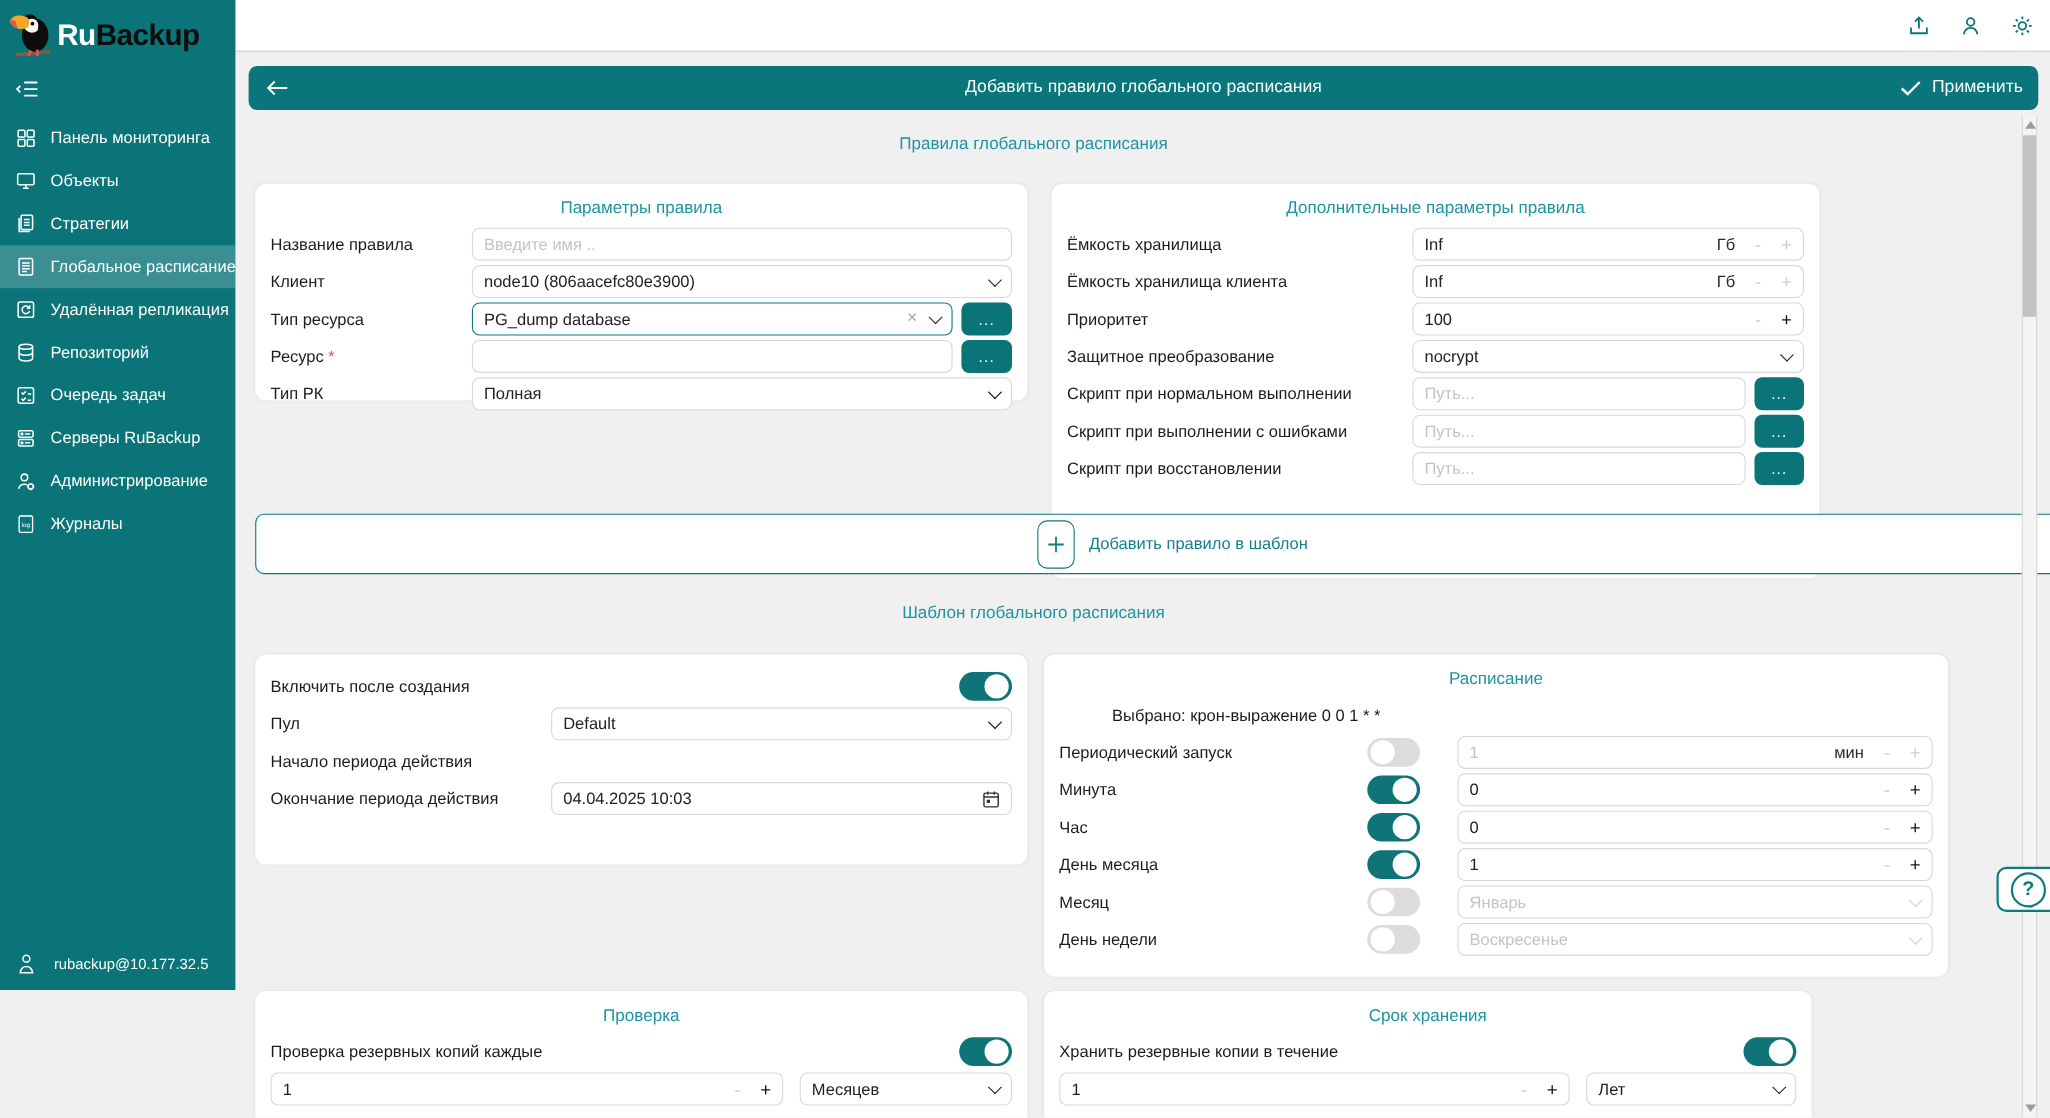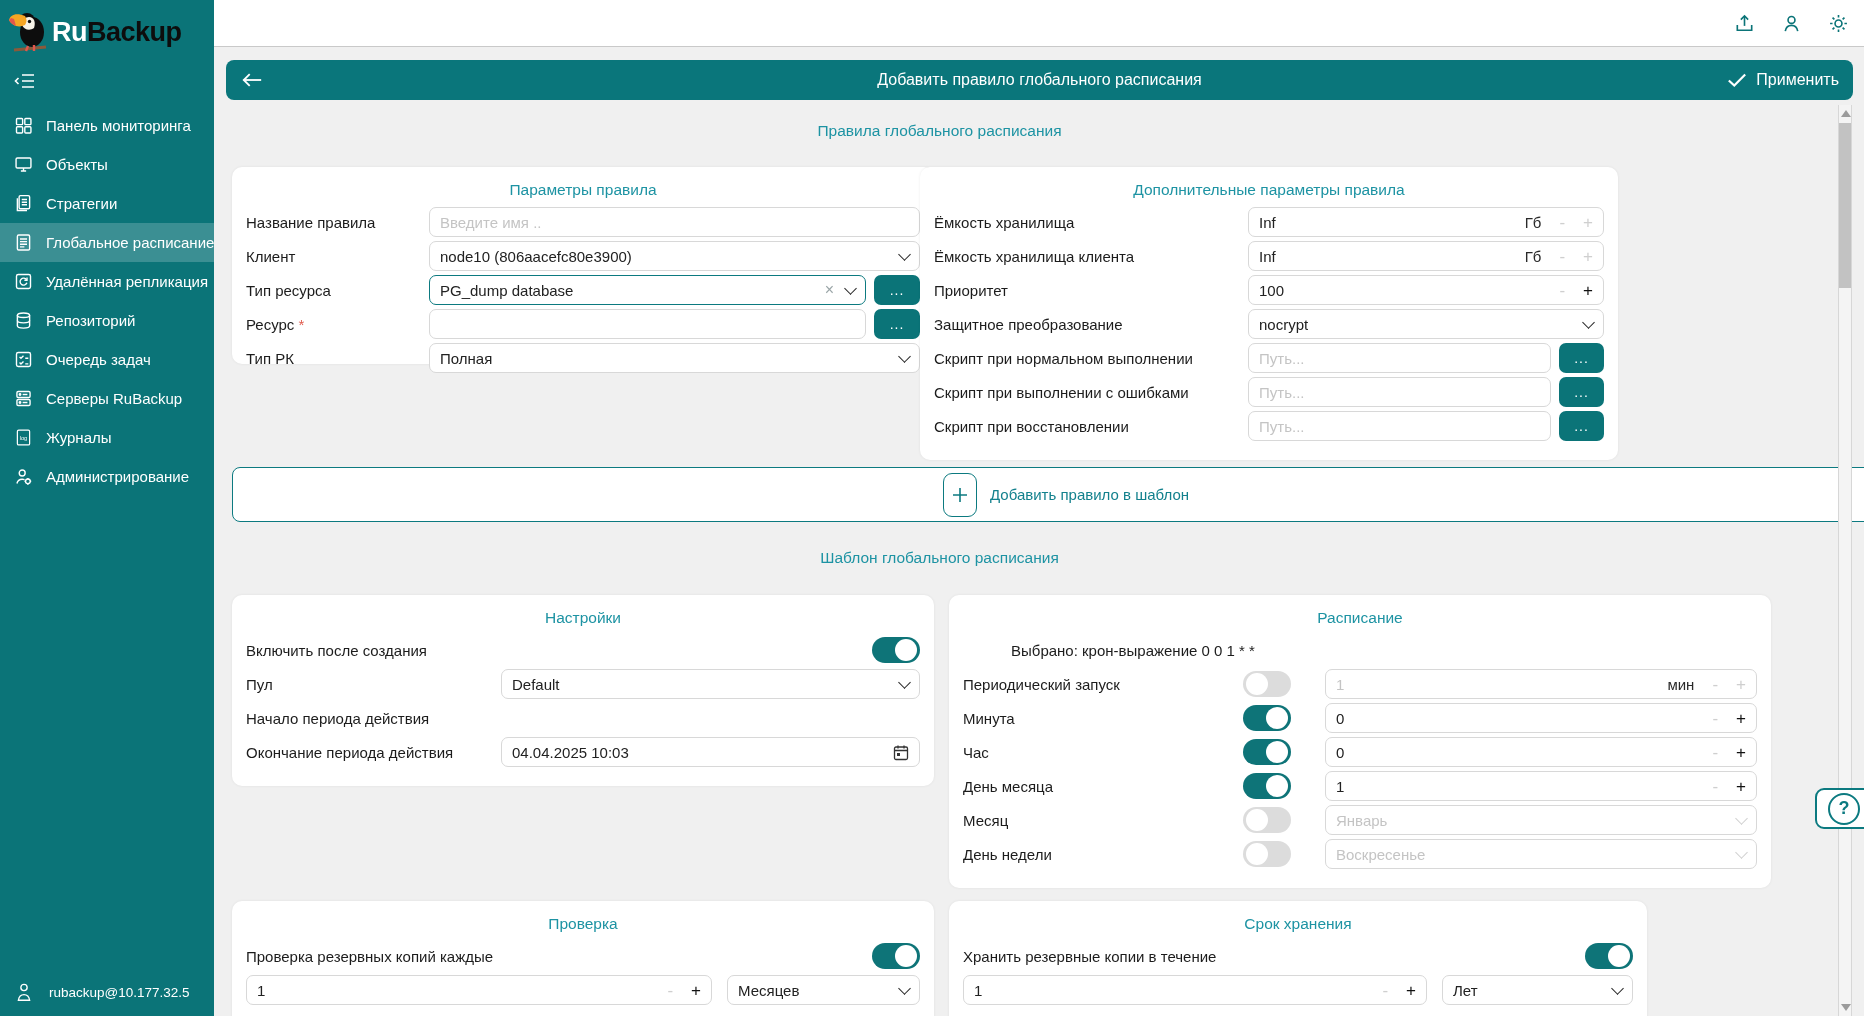--- a/index.html
+++ b/index.html
@@ -1,19 +1,19 @@
 <!DOCTYPE html>
 <html><head>
 <meta charset="utf-8">
 <style>
   html,body{margin:0;padding:0;}
   body{width:1864px;height:1016px;overflow:hidden;font-family:"Liberation Sans",sans-serif;background:#f0f0f0;position:relative;}
   svg{display:block;}
   
-  .sidebar{position:absolute;left:0;top:0;width:214px;height:1016px;background:#0b7478;color:#fff;z-index:5;}
+  .sidebar{position:absolute;left:0;top:0;width:214px;height:900px;background:#0b7478;color:#fff;z-index:5;}
   .brand{display:flex;align-items:center;gap:2px;padding:6px 6px 0 8px;height:52px;}
   .brand-text{font-size:27px;font-weight:bold;letter-spacing:-.5px;}
   .brand-ru{color:#fff;}
   .brand-backup{color:#0d0d0d;}
   .collapse{padding:14px 0 6px 14px;cursor:pointer;}
   .nav{margin-top:10px;}
   .nav-item{display:flex;align-items:center;gap:12px;height:39px;padding:0 8px 0 13px;font-size:15px;cursor:pointer;white-space:nowrap;}
   .nav-item.active{background:rgba(255,255,255,.2);}
   .nav-item .nicon{flex:0 0 21px;}
   .sb-user{position:absolute;left:0;bottom:0;width:100%;display:flex;align-items:center;gap:16px;padding:0 0 14px 15px;font-size:13.5px;}
@@ -181,37 +181,37 @@
             <rect x="4.5" y="13.2" width="15" height="6.8" rx="1.4"></rect>
             <circle cx="8" cy="7.4" r="0.9" fill="#fff"></circle>
             <circle cx="8" cy="16.6" r="0.9" fill="#fff"></circle>
             <path d="M11 7.4h5.5M11 16.6h5.5"></path>
           </svg>
       </span>
       <span>Серверы RuBackup</span>
     </div>
     <div class="nav-item">
       <span class="nicon">
-        <svg width="21" height="21" viewBox="0 0 24 24" stroke="#fff" stroke-width="1.4" fill="none">
-            <rect x="5" y="3.5" width="14" height="17" rx="1.5"></rect>
-            <text x="12" y="14.5" font-size="6.5" fill="#fff" stroke="none" text-anchor="middle" font-family="Liberation Sans, sans-serif">log</text>
-          </svg>
-      </span>
-      <span>Журналы</span>
-    </div>
-    <div class="nav-item">
-      <span class="nicon">
         <svg width="21" height="21" viewBox="0 0 24 24" stroke="#fff" stroke-width="1.6" fill="none">
             <circle cx="10.5" cy="8" r="3.4"></circle>
             <path d="M4.5 20c.7-3.2 3-4.9 6-4.9 1 0 1.9.2 2.7.5"></path>
             <circle cx="17" cy="17.5" r="2.7"></circle>
             <path d="M17 13.7v1.2M17 20.1v1.2M13.2 17.5h1.2M19.6 17.5h1.2"></path>
           </svg>
       </span>
       <span>Администрирование</span>
+    </div>
+    <div class="nav-item">
+      <span class="nicon">
+        <svg width="21" height="21" viewBox="0 0 24 24" stroke="#fff" stroke-width="1.4" fill="none">
+            <rect x="5" y="3.5" width="14" height="17" rx="1.5"></rect>
+            <text x="12" y="14.5" font-size="6.5" fill="#fff" stroke="none" text-anchor="middle" font-family="Liberation Sans, sans-serif">log</text>
+          </svg>
+      </span>
+      <span>Журналы</span>
     </div>
   </div>
   <div class="sb-user">
     <span>
       <svg width="18" height="20" viewBox="0 0 24 26" stroke="#fff" stroke-width="1.8" fill="none">
           <circle cx="12" cy="7" r="4.2"></circle>
           <path d="M4.5 24c.8-5 3.8-7.5 7.5-7.5s6.7 2.5 7.5 7.5z"></path>
         </svg>
     </span>
     <span>rubackup@10.177.32.5</span>
@@ -293,21 +293,21 @@
     </div>
     <div class="row">
       <span class="lbl">Тип РК</span>
       <div class="fld">
         <span class="val">Полная</span>
         <span class="chev"></span>
       </div>
     </div>
   </div>
 
-  <div class="card" style="left:706px;top:119px;width:698px;height:293px;">
+  <div class="card" style="left:742px;top:119px;width:698px;height:359px;">
     <div class="card-title">Дополнительные параметры правила</div>
     <div class="row">
       <span class="lbl-w">Ёмкость хранилища</span>
       <div class="fld">
         <span class="val">Inf</span>
         <span class="sfx">Гб</span>
         <span class="step dim">-</span>
         <span class="step dim">+</span>
       </div>
     </div>
@@ -357,21 +357,20 @@
       <svg width="18" height="18" viewBox="0 0 18 18" stroke="#0c7a80" stroke-width="1.6" fill="none">
           <path d="M9 2v14M2 9h14"></path>
         </svg>
     </span>
     <span class="add-label">Добавить правило в шаблон</span>
   </div>
 
   <div class="sec-label" style="top:501px;">Шаблон глобального расписания</div>
 
   <div class="card" style="left:18px;top:547px;width:702px;height:191px;">
-    <div class="card-title">Настройки</div>
     <div class="row">
       <span>Включить после создания</span>
       <div class="toggle ml-auto">
           <div class="knob"></div>
         </div>
     </div>
     <div class="row">
       <span class="lbl-n">Пул</span>
       <div class="fld">
         <span class="val">Default</span>

